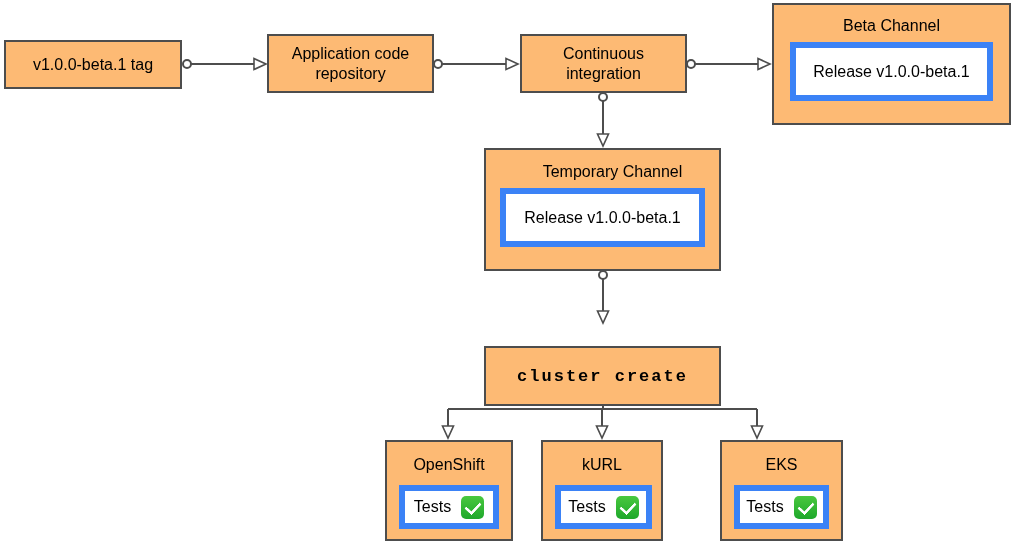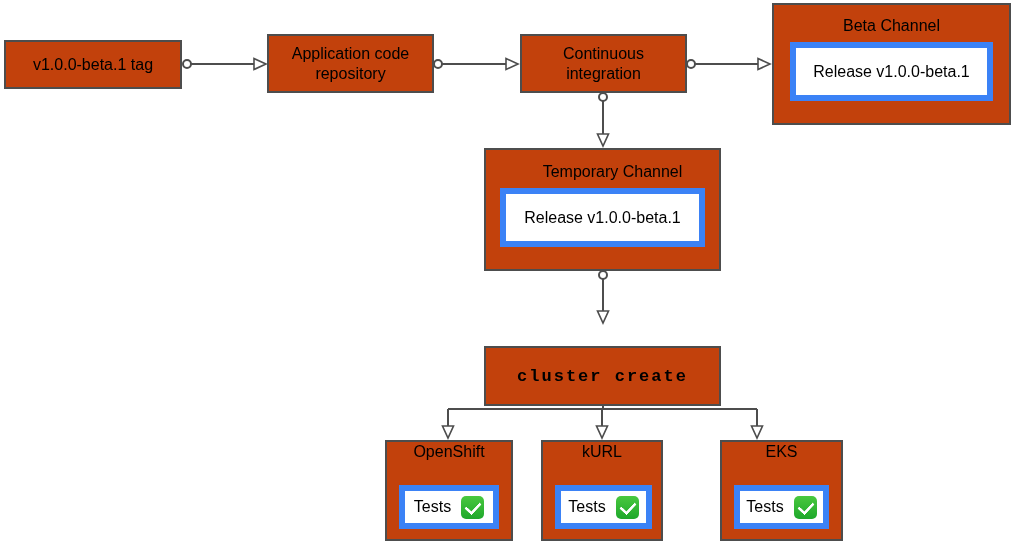--- a/index.html
+++ b/index.html
@@ -21,21 +21,21 @@
     left: 0;
     top: 0;
     width: 1016px;
     height: 551px;
     z-index: 1;
   }
   .node {
     position: absolute;
     box-sizing: border-box;
     border: 2px solid #4d4d4d;
-    background: #c2410c;
+    background: #fdba74;
     z-index: 2;
   }
   .node.simple {
     display: flex;
     align-items: center;
     justify-content: center;
     text-align: center;
     font-size: 16px;
     line-height: 1.25;
     padding: 2px 6px;
@@ -68,21 +68,21 @@
   #node-temp-channel   { left: 484px; top: 148px; width: 237px; height: 123px; padding-left: 20px; }
   #node-temp-channel .node-title { margin-top: 12px; }
   #node-temp-channel .inner-box  { left: 14px; top: 38px; width: 205px; height: 59px; }
 
   #node-cluster-create { left: 484px; top: 325px; width: 237px; height: 60px;
     display: flex; align-items: center; justify-content: center;
     font-family: "Liberation Mono", monospace;
     font-weight: bold; font-size: 17px; letter-spacing: 2px; margin-top: 21px; }
 
   .platform-card { top: 440px; height: 101px; }
-  .platform-card .node-title { }
+  .platform-card .node-title { margin-top: 13px; }
   .platform-card .inner-box  { top: 43px; height: 44px; }
   #node-openshift  { left: 385px; width: 128px; }
   #node-openshift .inner-box { left: 12px; width: 100px; }
   #node-kurl       { left: 541px; width: 122px; }
   #node-kurl .inner-box { left: 12px; width: 97px; }
   #node-eks        { left: 720px; width: 123px; }
   #node-eks .inner-box { left: 12px; width: 95px; }
 
   .check-icon {
     display: inline-block;

